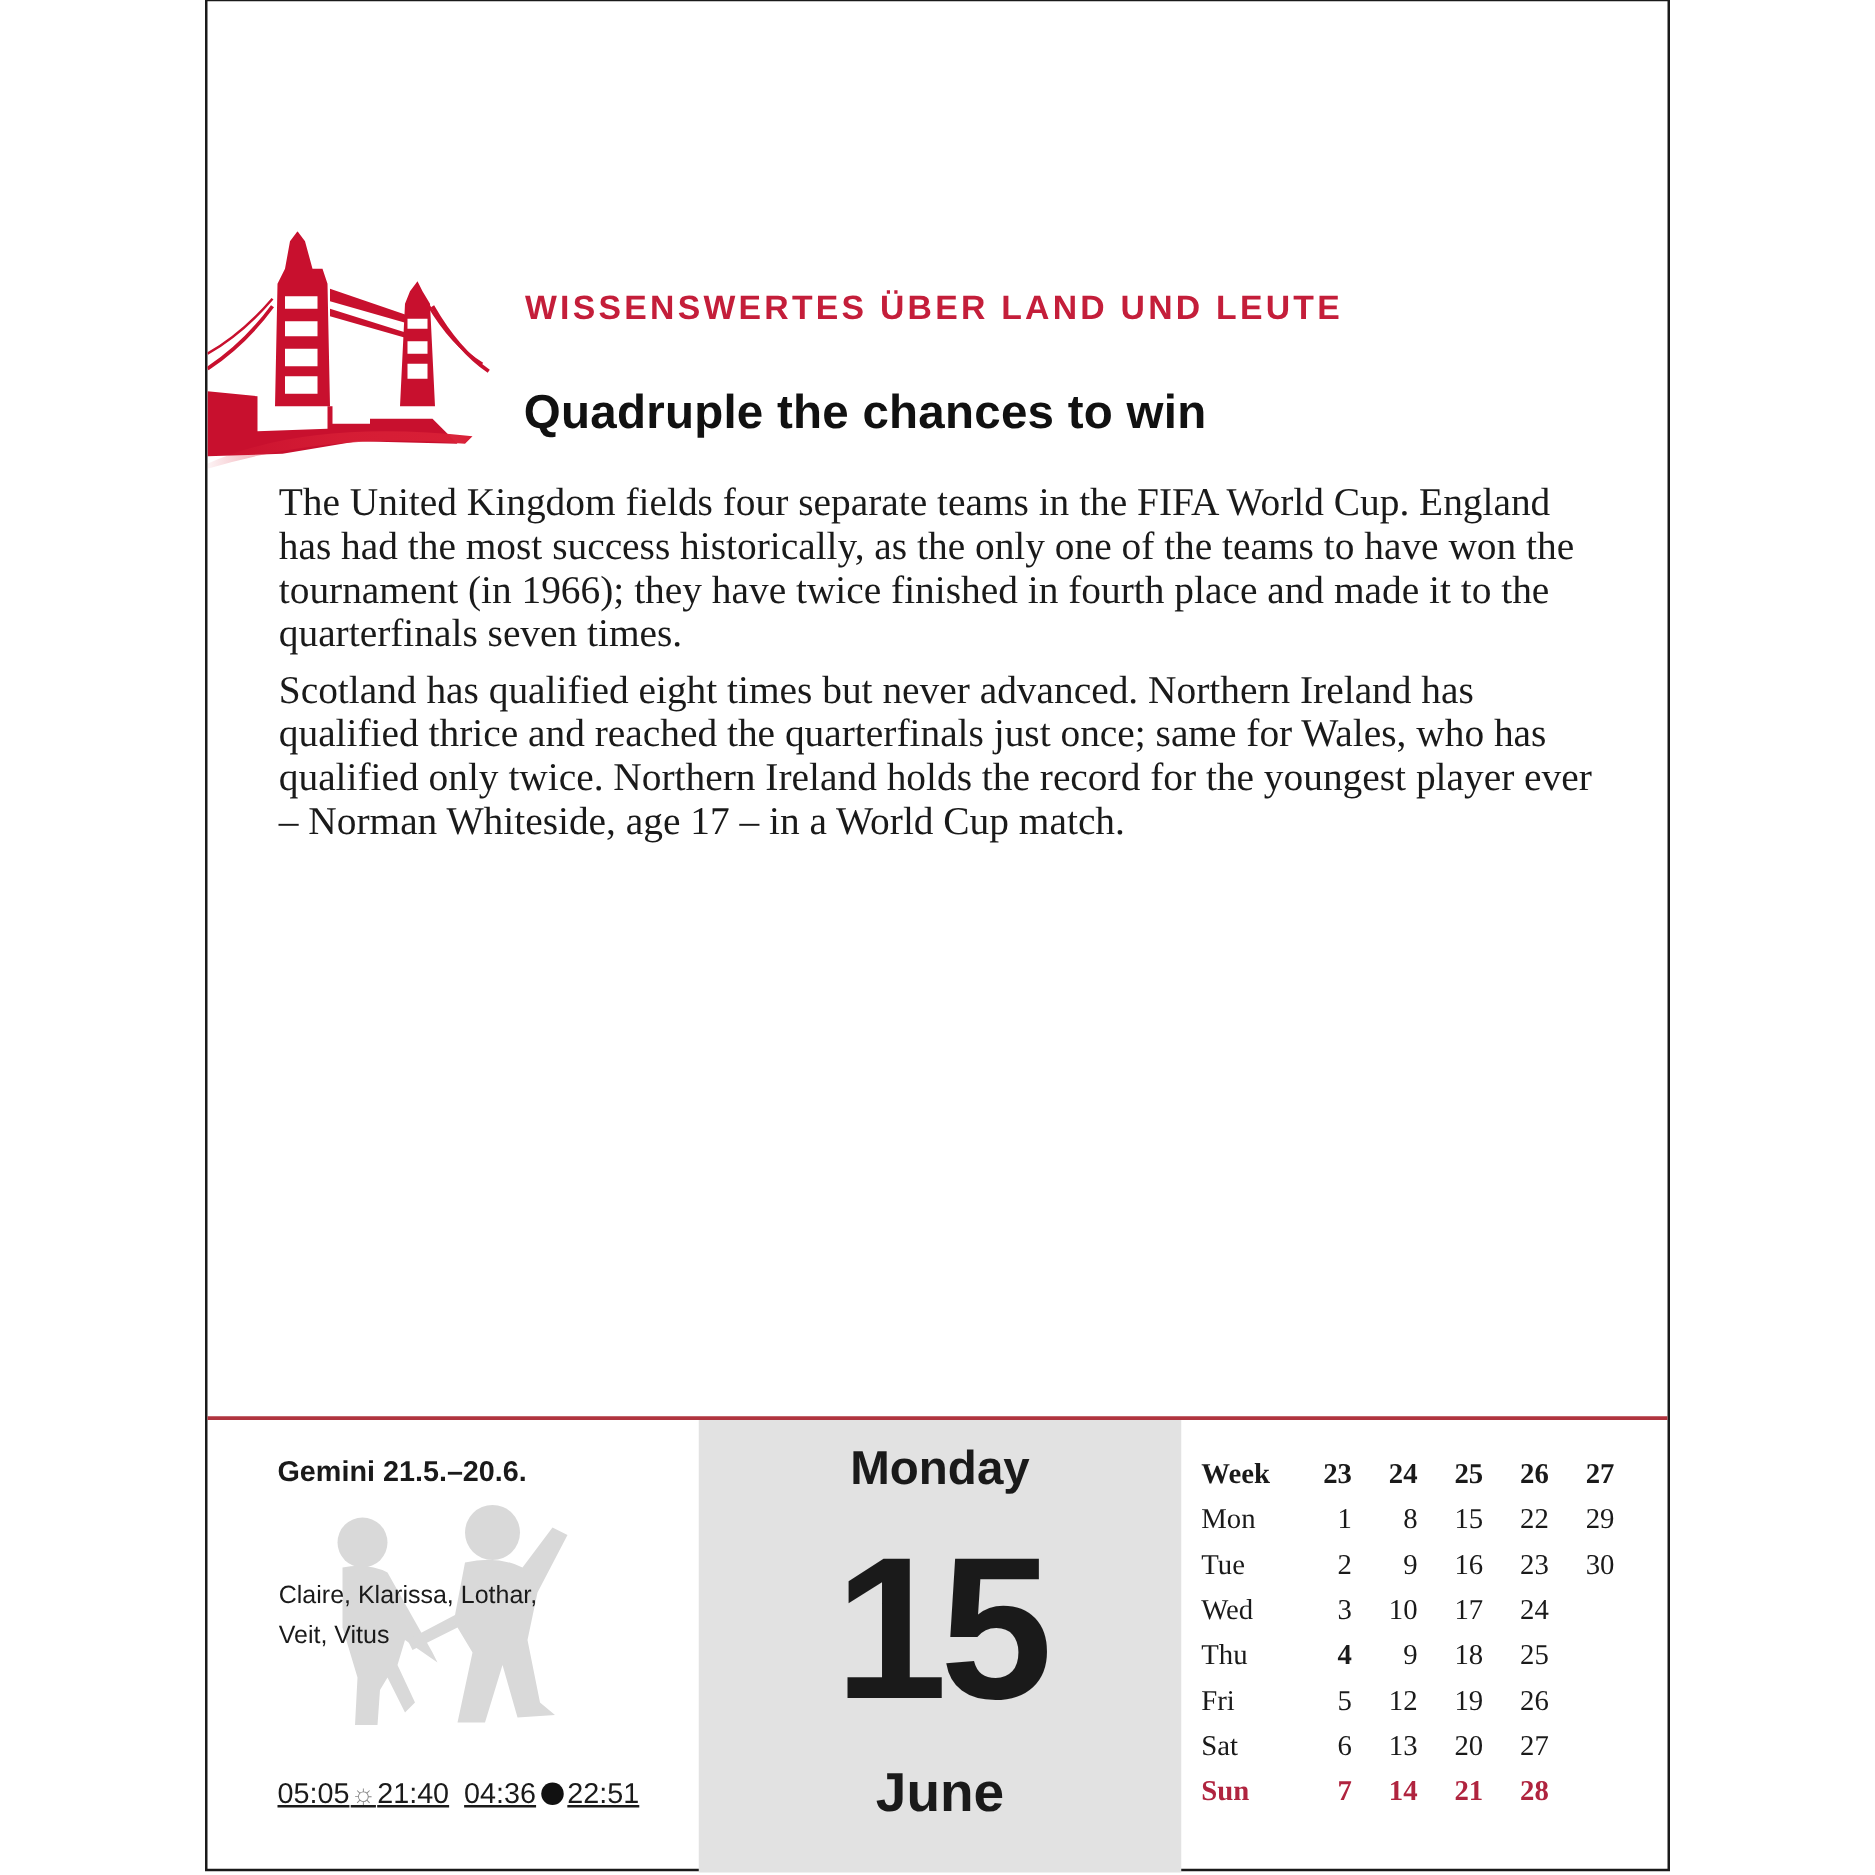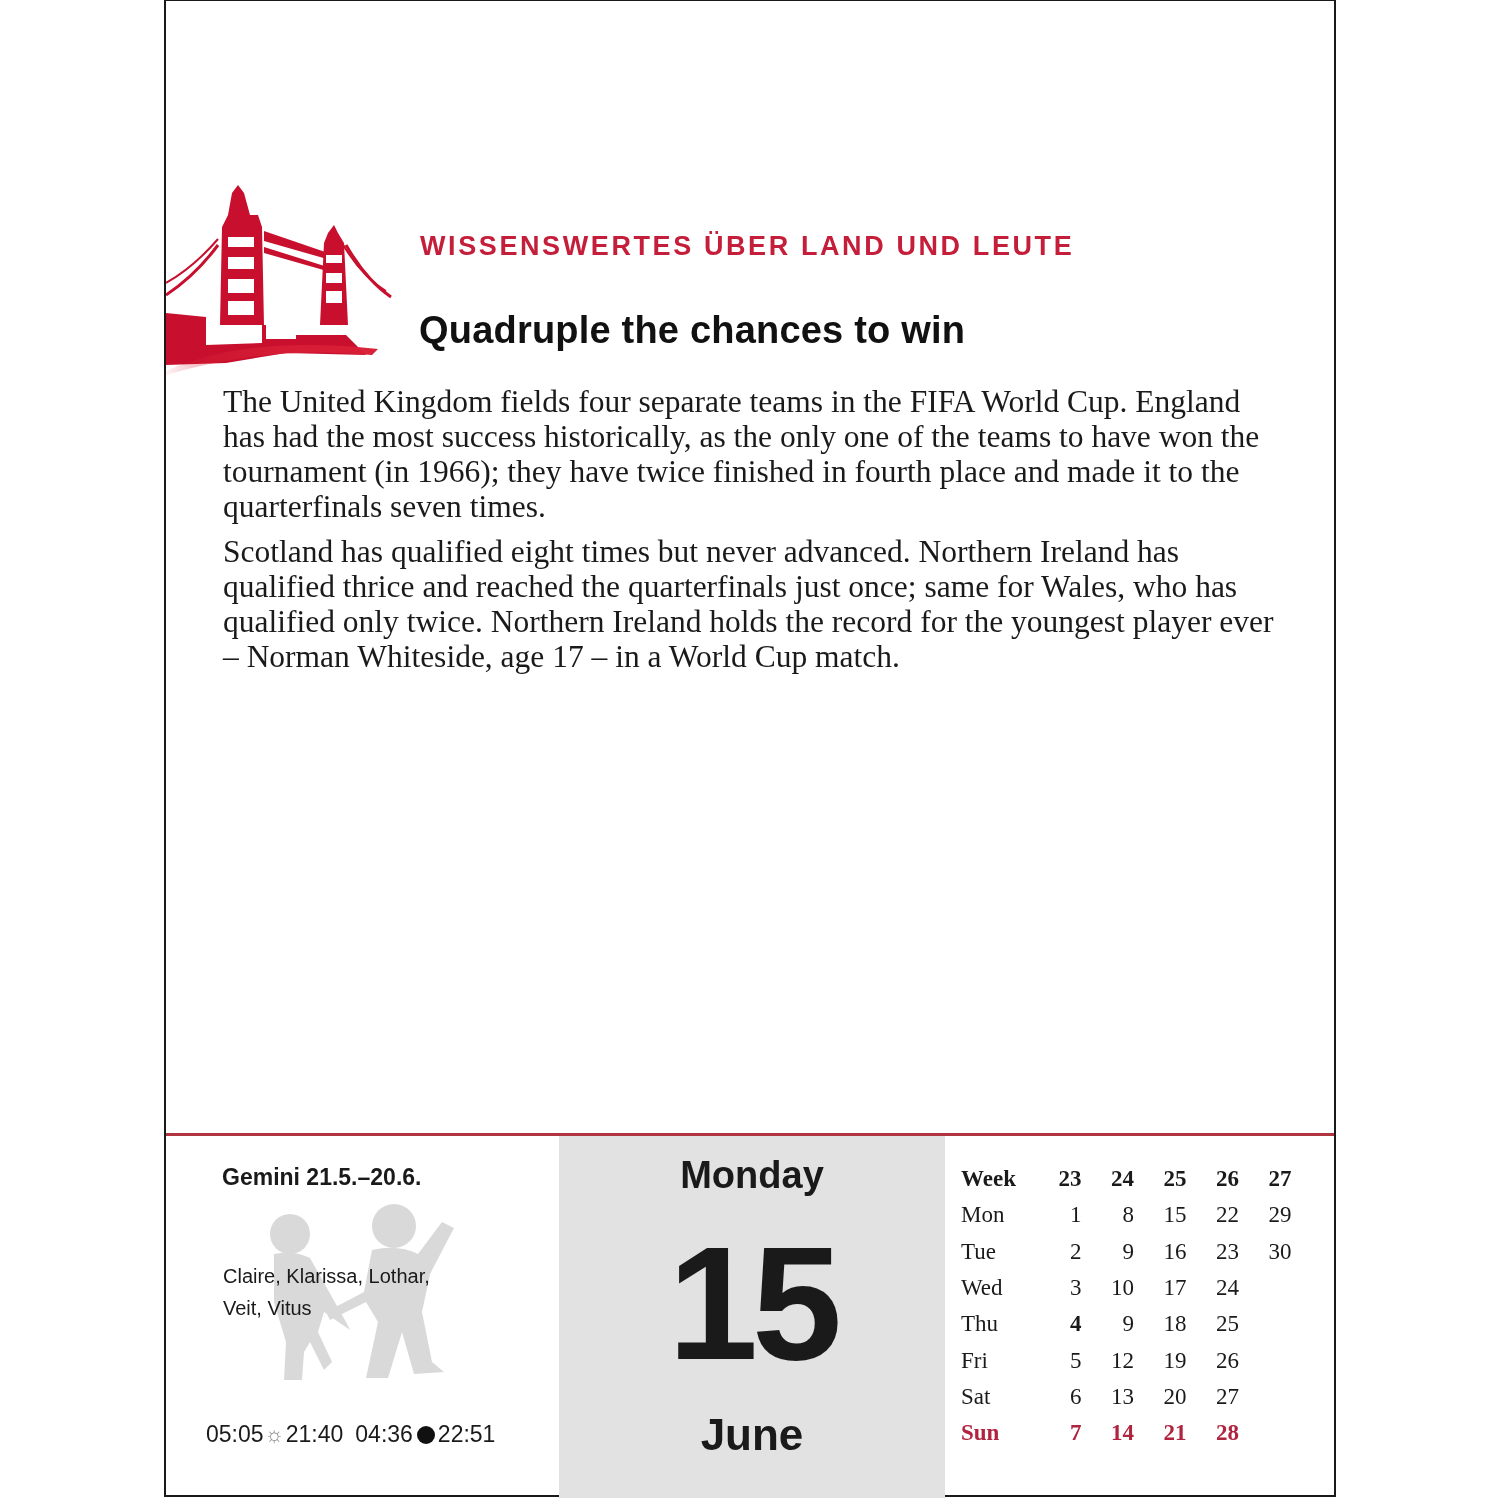--- a/index.html
+++ b/index.html
@@ -25,21 +25,21 @@
     }
     .body-text p { margin: 0 0 10px 0; }
     .divider { position: absolute; left: 0; top: 1132px; width: 100%; height: 3px; background: #b0343f; }
     .left-col {
       position: absolute; left: 0; top: 1135px; width: 310px; height: 362px;
       font-family: "Liberation Sans", sans-serif; color: #1a1a1a;
     }
     .zodiac { position: absolute; left: 56px; top: 28px; font-weight: bold; font-size: 23px; }
     .gemini-figures { position: absolute; left: 88px; top: 66px; width: 210px; height: 180px; }
     .names { position: absolute; left: 57px; top: 124px; font-size: 20px; line-height: 32px; }
-    .times { position: absolute; left: 40px; top: 285px; font-size: 23px; white-space: nowrap; display: flex; align-items: center; }
+    .times { position: absolute; left: 56px; top: 285px; font-size: 23px; white-space: nowrap; display: flex; align-items: center; text-decoration: underline; }
     .times .sun { font-size: 22px; color: #888; margin: 0 1px; }
     .times .moon { display: inline-block; width: 18px; height: 18px; background: #111; border-radius: 50%; margin: 0 3px 0 4px; }
     .times .gap { width: 12px; display: inline-block; }
     .date-panel {
       position: absolute; left: 393px; top: 1135px; width: 386px; height: 362px; background: #e2e2e2;
       font-family: "Liberation Sans", sans-serif; color: #1a1a1a; text-align: center;
     }
     .weekday { position: absolute; left: 0; right: 0; top: 18px; font-weight: bold; font-size: 38px; }
     .daynum { position: absolute; left: 0; right: 0; top: 86px; font-weight: bold; font-size: 162px; line-height: 162px; letter-spacing: -6px; }
     .month { position: absolute; left: 0; right: 0; top: 274px; font-weight: bold; font-size: 44px; }

